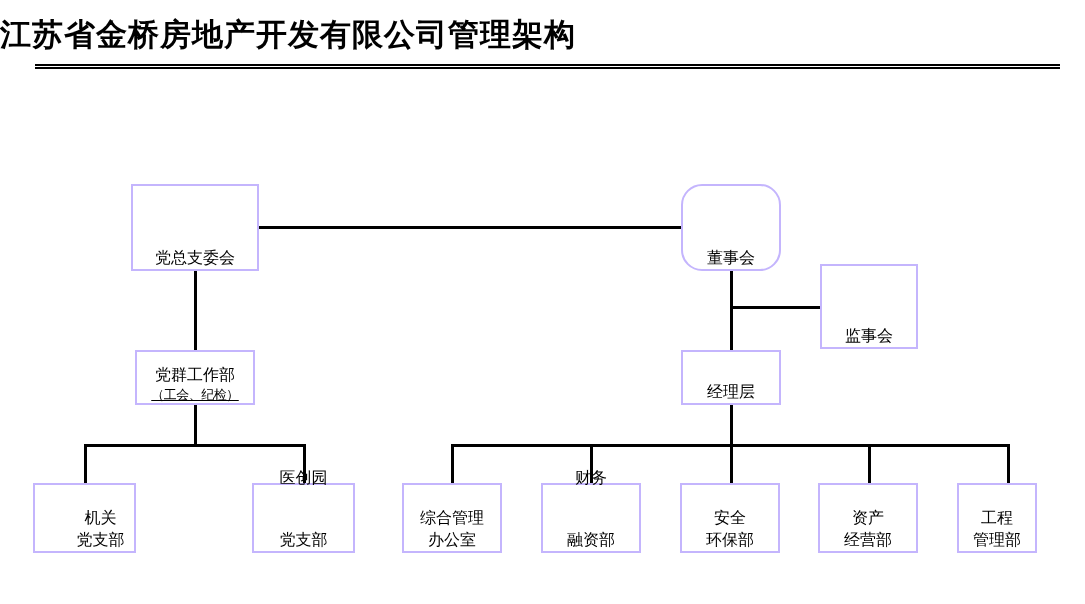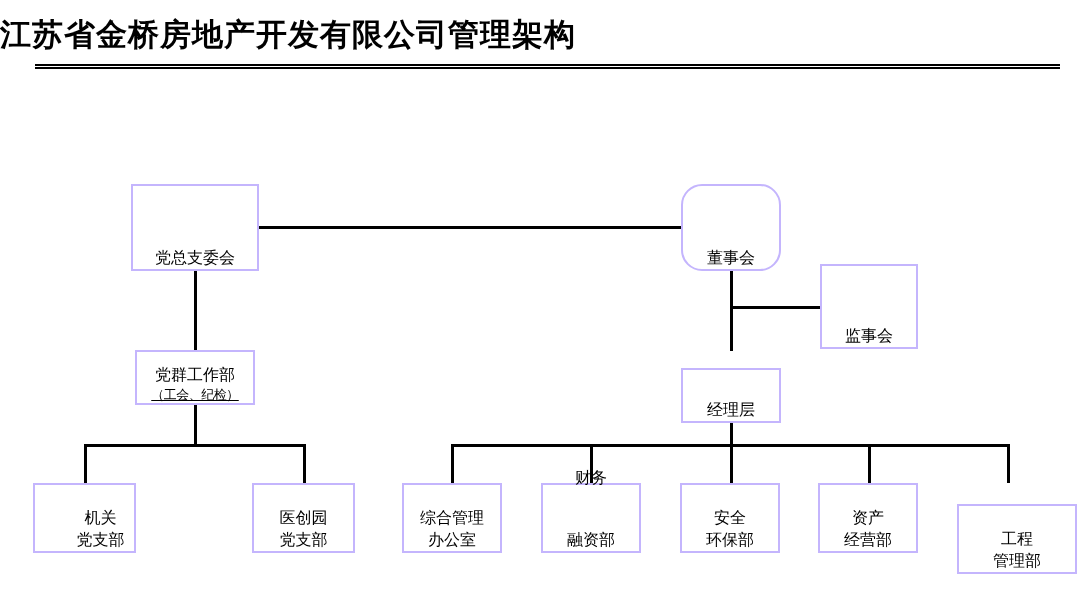--- a/index.html
+++ b/index.html
@@ -122,30 +122,30 @@
 
   <div class="node" style="left:820px; top:264px; width:98px; height:85px;">
     <span class="l1">监事会</span>
   </div>
 
   <div class="node sub" style="left:135px; top:350px; width:120px; height:55px;">
     <span class="l1">党群工作部</span>
     <span class="l2">（工会、纪检）</span>
   </div>
 
-  <div class="node" style="left:681px; top:368px; width:100px; height:55px;">
+  <div class="node" style="left:681px; top:350px; width:100px; height:55px;">
     <span class="l1">经理层</span>
   </div>
 
   <div class="node" style="left:33px; top:483px; width:103px; height:70px;padding-left:32px;">
     <span class="l1">机关</span>
     <span class="l2">党支部</span>
   </div>
 
-  <div class="node" style="left:252px; top:483px; width:103px; height:70px;">
+  <div class="node" style="left:252px; top:483px; width:103px; height:70px;gap:40px;">
     <span class="l1">医创园</span>
     <span class="l2">党支部</span>
   </div>
 
   <div class="node" style="left:402px; top:483px; width:100px; height:70px;">
     <span class="l1">综合管理</span>
     <span class="l2">办公室</span>
   </div>
 
   <div class="node" style="left:541px; top:483px; width:100px; height:70px;gap:40px;">
@@ -156,18 +156,18 @@
   <div class="node" style="left:680px; top:483px; width:100px; height:70px;">
     <span class="l1">安全</span>
     <span class="l2">环保部</span>
   </div>
 
   <div class="node" style="left:818px; top:483px; width:100px; height:70px;">
     <span class="l1">资产</span>
     <span class="l2">经营部</span>
   </div>
 
-  <div class="node" style="left:957px; top:483px; width:120px; height:70px;margin-top:21px;">
+  <div class="node" style="left:957px; top:483px; width:80px; height:70px;">
     <span class="l1">工程</span>
     <span class="l2">管理部</span>
   </div>
 
 </div>
 
 </body></html>

